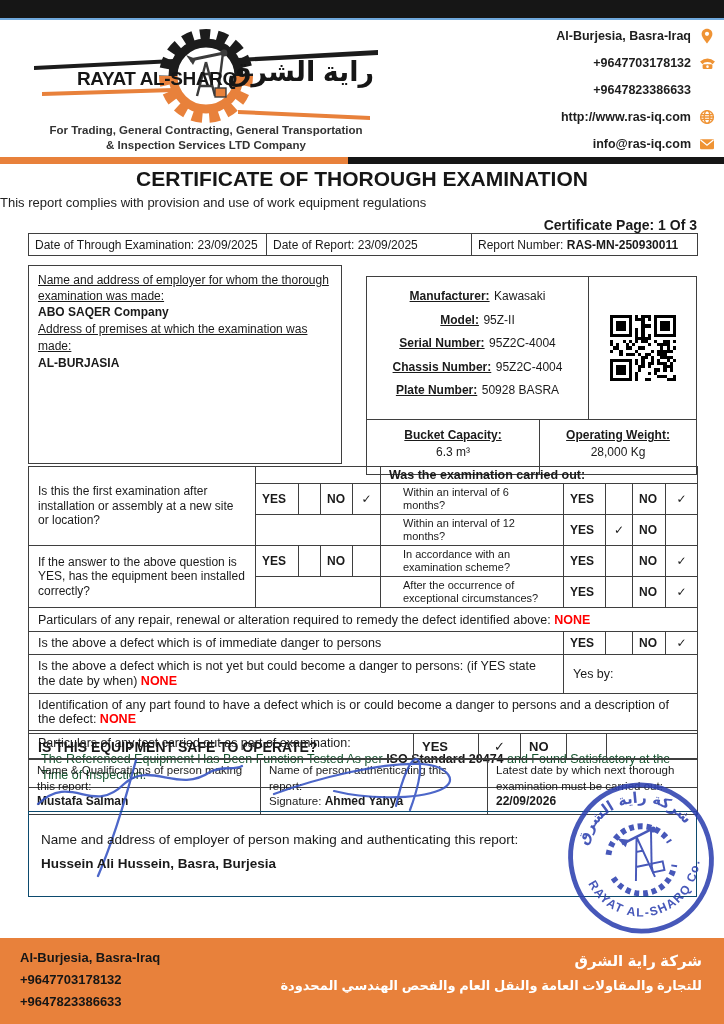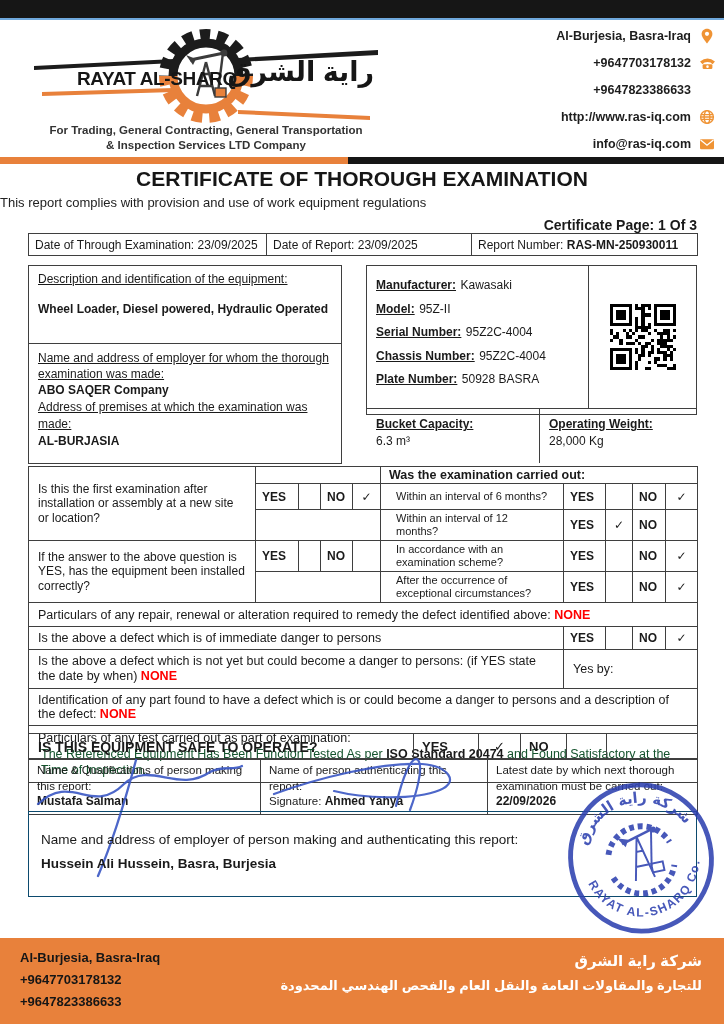--- a/index.html
+++ b/index.html
@@ -33,38 +33,38 @@
   table { border-collapse:collapse; table-layout:fixed; }
   td { border:1px solid #3f3f3f; vertical-align:middle; }
 
   .datetbl { position:absolute; left:28px; top:233px; width:669px; }
   .datetbl td { height:22px; font-size:12px; padding:2px 6px; white-space:nowrap; }
 
   
   .eqleft  { position:absolute; left:28px;  top:265px; width:314px; height:199px; border:1px solid #3f3f3f; background:#fff; }
   .eqcell1 { height:78px; border-bottom:1px solid #3f3f3f; padding:6px 9px; }
   .eqcell2 { padding:6px 9px; }
-  .eqright { position:absolute; left:366px; top:265px; width:331px; height:150px; border:1px solid #3f3f3f; }
+  .eqright { position:absolute; left:366px; top:276px; width:331px; height:199px; border:1px solid #3f3f3f;text-align:center; }
   .mrow { display:flex; height:143px; border-bottom:1px solid #3f3f3f; }
   .mcell { width:222px; border-right:1px solid #3f3f3f; padding:7px 9px; }
   .qrcell { flex:1; display:flex; align-items:center; justify-content:center; }
   .brow { display:flex; height:54px; }
   .bcell { width:173px; border-right:1px solid #3f3f3f; padding:5px 9px; }
   .wcell { flex:1; padding:5px 9px; }
   .lbl { font-size:12px; text-decoration:underline; color:#1a1a1a; }
   .lblb { font-size:12px; font-weight:bold; text-decoration:underline; color:#1a1a1a; }
   .val { font-size:12px; color:#1a1a1a; }
   .valb { font-size:12px; font-weight:bold; color:#1a1a1a; }
   .mline { line-height:22.5px; white-space:nowrap; }
 
   
   .exam { position:absolute; left:28px; top:466px; width:669px; font-size:12px; }
   .exam td { padding:2px 6px; }
   .exam .q { font-size:12px; line-height:14.5px; padding:3px 9px; }
-  .exam .rq { font-size:11px; line-height:13px; padding:2px 15px; }
+  .exam .rq { font-size:11px; line-height:13px; padding:2px 22px; }
   .exam .yn { font-weight:bold; font-size:12px; }
   .exam .chk { text-align:center; font-size:12px; padding:0; }
   .exam .hdr { font-weight:bold; font-size:12.5px; padding:1px 8px; }
   .exam .full { font-size:12.5px; padding:4px 9px; }
   .none { color:#FF0000; font-weight:bold; }
   .green { color:#14532d; }
   .isobold { color:#1a1a1a; font-weight:bold; }
 
   .safetbl { position:absolute; left:28px; top:733px; width:669px; }
   .safetbl td { height:26px; }
@@ -192,25 +192,20 @@
     <tbody>
         <tr>
       <td><span>Date of Through Examination:</span> <span>23/09/2025</span></td>
       <td><span>Date of Report:</span> <span>23/09/2025</span></td>
       <td><span>Report Number:</span> <b>RAS-MN-250930011</b></td>
     </tr>
   </tbody>
     </table>
 
   <div class="eqleft">
-    <div class="eqcell1">
-      <div class="lbl">Description and identification of the equipment:</div>
-      <div style="height:16px"></div>
-      <div class="valb">Wheel Loader, Diesel powered, Hydraulic Operated</div>
-    </div>
     <div class="eqcell2">
       <div class="lbl" style="line-height:16px">Name and address of employer for whom the thorough examination was made:</div>
       <div class="valb" style="line-height:17px">ABO SAQER Company</div>
       <div class="lbl" style="line-height:17px">Address of premises at which the examination was made:</div>
       <div class="valb" style="line-height:17px">AL-BURJASIA</div>
     </div>
   </div>
 
   <div class="eqright">
     <div class="mrow">

